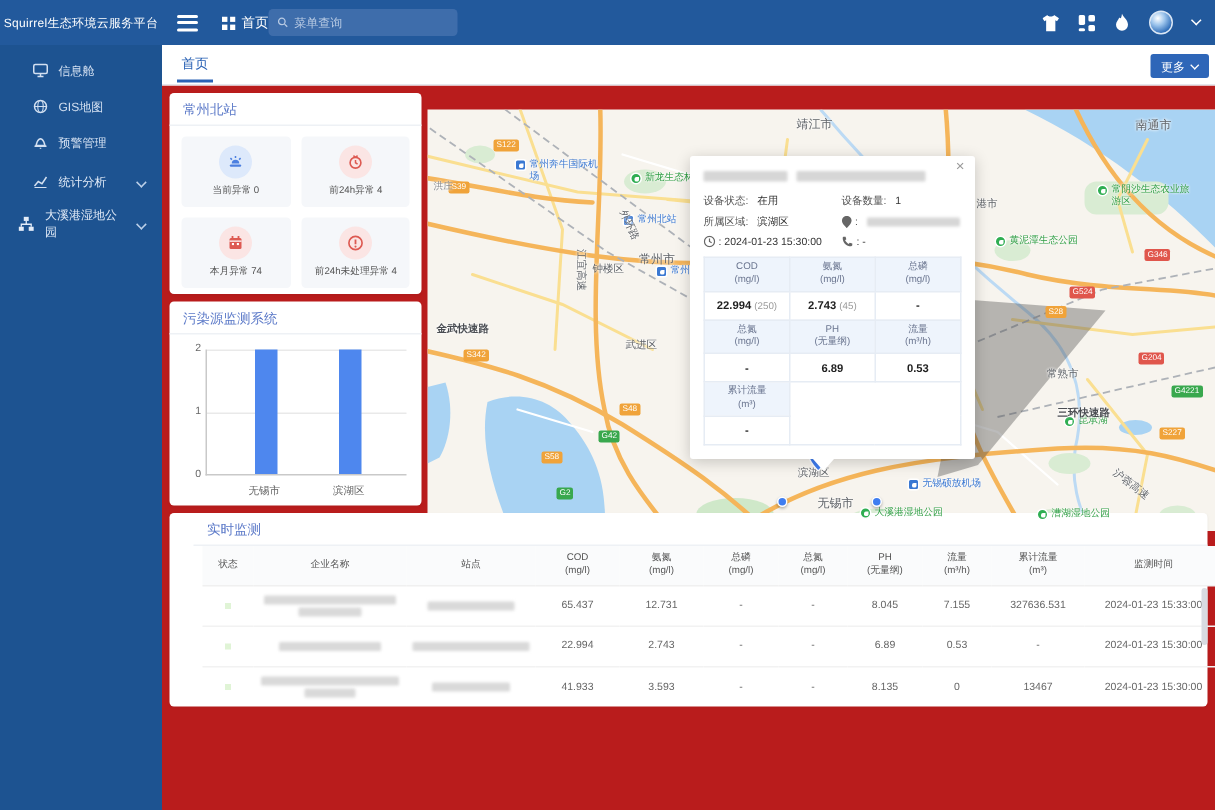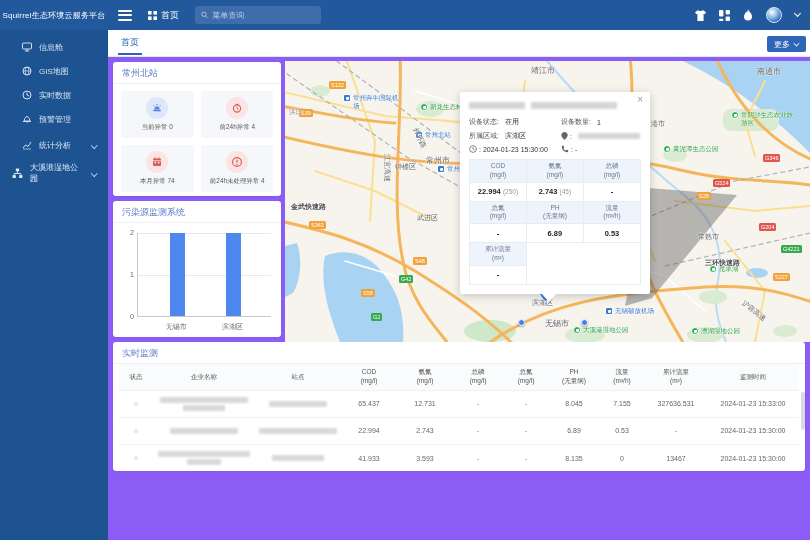--- a/index.html
+++ b/index.html
@@ -1,26 +1,26 @@
 <!DOCTYPE html>
 <html><head>
 <meta charset="utf-8">
 <style>
   * { margin:0; padding:0; box-sizing:border-box; }
   html,body { width:810px; height:540px; }
   body { font-family:"Liberation Sans","DejaVu Sans",sans-serif; background:#edf0f5; }
-  #app { position:relative; width:810px; height:540px; overflow:hidden; background:#8b5cf6; }
+  #app { position:relative; width:810px; height:540px; overflow:hidden; background:#b91c1c; }
 
   
   .topbar { position:absolute; top:0; left:0; width:810px; height:30px; background:#22599c; display:flex; align-items:center; z-index:40; }
   .logo { width:108px; font-size:8px; color:#fff; text-align:center; letter-spacing:.2px; }
   .hamburger { margin-left:10px; width:14px; cursor:pointer; }
   .hamburger span { display:block; width:14px; height:2px; background:#fff; margin:2.5px 0; border-radius:1px; }
   .crumb { margin-left:16px; display:flex; align-items:center; gap:4px; color:#fff; font-size:9px; cursor:pointer; }
-  .searchbox { margin-left:16px; width:126px; height:18px; background:#3e6dab; border-radius:3px; display:flex; align-items:center; padding:0 6px; gap:4px; }
+  .searchbox { width:126px; height:18px; background:#3e6dab; border-radius:3px; display:flex; align-items:center; padding:0 6px; gap:4px; }
   .searchbox input { background:transparent; border:none; outline:none; color:#dfe9f6; font-size:8px; width:100%; }
   .searchbox input::placeholder { color:#b9cbe4; }
   .top-icons { margin-left:auto; margin-right:10px; display:flex; align-items:center; gap:13px; }
   .tico { cursor:pointer; display:flex; align-items:center; }
   .avatar { width:16px; height:16px; border-radius:50%; background:radial-gradient(circle at 35% 30%, #ffffff 0%, #9cc4ec 35%, #2f6db8 75%, #1c4f8d 100%); border:1px solid #dbe7f5; cursor:pointer; }
   .chev-w { width:5px; height:5px; border-right:1.3px solid #fff; border-bottom:1.3px solid #fff; transform:rotate(45deg); margin-top:-3px; }
 
   
   .sidebar { position:absolute; top:30px; left:0; width:108px; height:510px; background:#1d5391; z-index:30; padding-top:5px; }
   .side-item { display:flex; align-items:center; padding-left:12px; gap:7px; color:#e3ecf8; font-size:8px; cursor:pointer; }
@@ -56,21 +56,21 @@
   .chart { position:relative; height:108px; margin:2px 10px 0 24px; }
   .plot { position:absolute; left:0; right:0; top:8px; bottom:16px; border-left:1px solid #c9c9c9; border-bottom:1px solid #c9c9c9; }
   .gridline { position:absolute; left:0; right:0; height:1px; background:#e9e9e9; }
   .ytick { position:absolute; left:-16px; width:12px; text-align:right; font-size:7px; color:#666; }
   .bar { position:absolute; bottom:0; width:15px; background:#4e87ee; }
   .bar.b0 { left:24%; } .bar.b1 { left:66%; }
   .xlabel { position:absolute; bottom:1px; width:44px; text-align:center; font-size:7px; color:#666; }
   .xl0 { left:calc(24% - 15px); } .xl1 { left:calc(66% - 15px); }
 
   
-  .map { position:absolute; left:177px; top:4px; width:525px; height:281px; background:#f7f4ee; overflow:hidden; cursor:grab; }
+  .map { position:absolute; left:177px; top:16px; width:525px; height:281px; background:#f7f4ee; overflow:hidden; cursor:grab; }
   .map svg.base { position:absolute; inset:0; z-index:0; }
   .mlabel { position:absolute; font-size:8px; color:#5f6368; text-shadow:0 0 2px #fff,0 0 2px #fff; white-space:nowrap; z-index:5; }
   .mlabel.small { font-size:7px; } .mlabel.tiny { font-size:6.5px; color:#8a8d91; }
   .mlabel.road { font-size:7px; font-weight:bold; color:#4a4d52; }
   .rot65 { transform:rotate(65deg); } .rot90 { transform:rotate(90deg); } .rot38 { transform:rotate(38deg); }
   .poi { position:absolute; display:flex; align-items:flex-start; gap:2px; z-index:3; font-size:6.5px; color:#2f9e44; text-shadow:0 0 2px #fff,0 0 2px #fff; line-height:1.2; }
   .poi-dot { width:8px; height:8px; border-radius:50%; background:#2fae52; border:1px solid #fff; flex:none; position:relative; }
   .poi-dot::after { content:""; position:absolute; left:2px; top:2px; width:2.5px; height:2.5px; background:#fff; border-radius:50% 0 50% 50%; }
   .poi.transit { color:#3a78d2; }
   .poi.transit .poi-dot { background:#3a78d2; border-radius:2px; }
@@ -89,21 +89,21 @@
   .p-info { display:grid; grid-template-columns:1.15fr 1fr; margin-top:8px; row-gap:4px; font-size:7px; color:#555; }
   .p-info .row { display:flex; align-items:center; gap:2px; white-space:nowrap; }
   .p-info .val { color:#333; }
   .p-table { width:100%; border-collapse:collapse; margin-top:6px; }
   .p-table th,.p-table td { border:1px solid #e6ecf4; }
   .p-table th { background:#eef4fc; font-weight:normal; font-size:6.5px; color:#6b7690; padding:2px 0; line-height:1.35; text-align:center; }
   .p-table td { font-size:7.5px; font-weight:bold; color:#1f1f1f; text-align:center; padding:4.5px 0; }
   .p-table .lim { font-weight:normal; color:#9a9a9a; font-size:6.5px; }
 
   
-  .panel-table { left:5px; top:285px; width:692px; height:129px; }
+  .panel-table { left:5px; top:285px; width:692px; height:129px;padding-left:16px; }
   .rt-wrap { position:relative; padding:0 6px; }
   .rt-table { width:100%; border-collapse:collapse; table-layout:fixed; }
   .rt-table thead th { font-size:6.5px; color:#555; font-weight:normal; background:#fafbfc; padding:3px 0 4px; line-height:1.45; border-bottom:1px solid #f0f0f0; text-align:center; }
   .rt-table tbody td { font-size:7px; color:#666; text-align:center; height:27px; border-top:1px solid #f2f2f2; vertical-align:middle; }
   .dot { width:9px; height:9px; border-radius:50%; margin:0 auto; background:radial-gradient(circle at 35% 30%, #a8e063, #52c41a 75%); box-shadow:0 0 0 2px rgba(82,196,26,.18); }
   .blurline { display:block; margin:1.5px auto; height:6px; background:#d9d9d9; border-radius:1px; filter:blur(1.2px); }
   .scrollbar { position:absolute; right:0px; top:50px; width:4px; height:38px; background:#d8dbe1; border-radius:2px; cursor:pointer; }
 </style>
 </head>
 <body>
@@ -166,27 +166,20 @@
         </svg>
       <span>信息舱</span>
     </div>
     <div class="side-item side-sub">
       <svg width="10" height="10" viewBox="0 0 10 10">
           <circle cx="5" cy="5" r="4" fill="none" stroke="#d3e0f1"></circle>
           <ellipse cx="5" cy="5" rx="1.8" ry="4" fill="none" stroke="#d3e0f1" stroke-width=".7"></ellipse>
           <line x1="1" y1="5" x2="9" y2="5" stroke="#d3e0f1" stroke-width=".7"></line>
         </svg>
       <span>GIS地图</span>
-    </div>
-    <div class="side-item side-sub">
-      <svg width="10" height="10" viewBox="0 0 10 10">
-          <circle cx="5" cy="5" r="4" fill="none" stroke="#d3e0f1"></circle>
-          <path d="M5 2.5 V5 L7 6" fill="none" stroke="#d3e0f1"></path>
-        </svg>
-      <span>实时数据</span>
     </div>
     <div class="side-item side-sub">
       <svg width="10" height="10" viewBox="0 0 10 10">
           <path d="M2 7 C2.5 6 2.5 3 5 2.5 C7.5 3 7.5 6 8 7 Z" fill="none" stroke="#d3e0f1"></path>
           <line x1="1" y1="7.5" x2="9" y2="7.5" stroke="#d3e0f1"></line>
           <line x1="5" y1="8.5" x2="5" y2="9.2" stroke="#d3e0f1"></line>
         </svg>
       <span>预警管理</span>
     </div>
     <div class="side-item side-group" style="padding-left:22px;">

